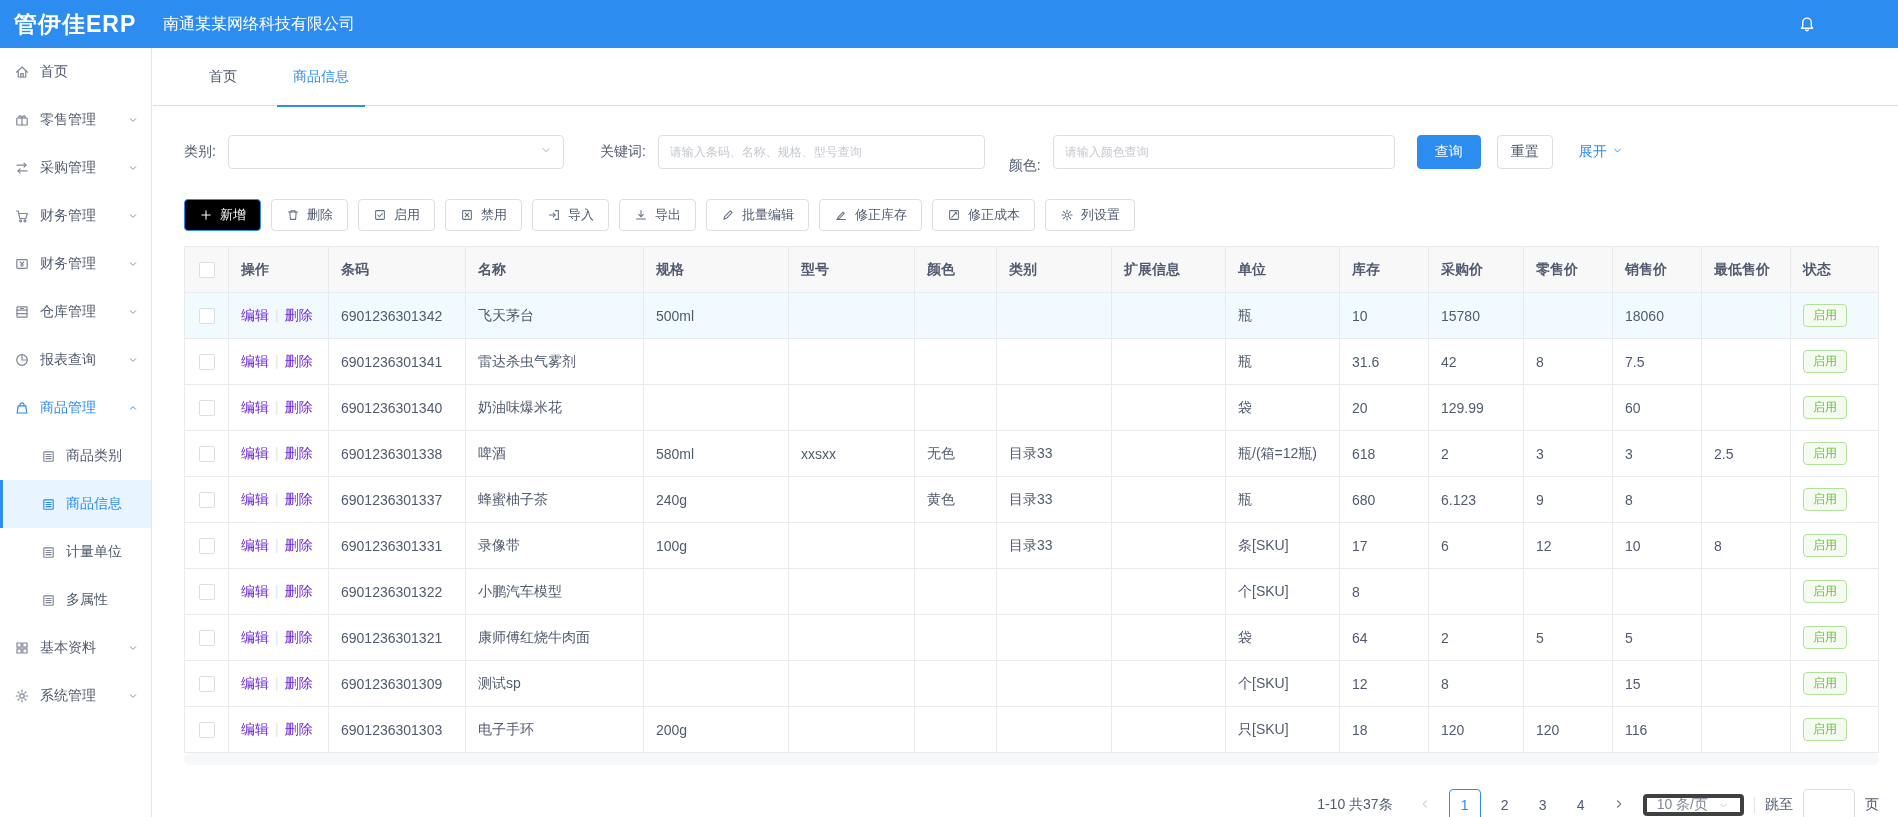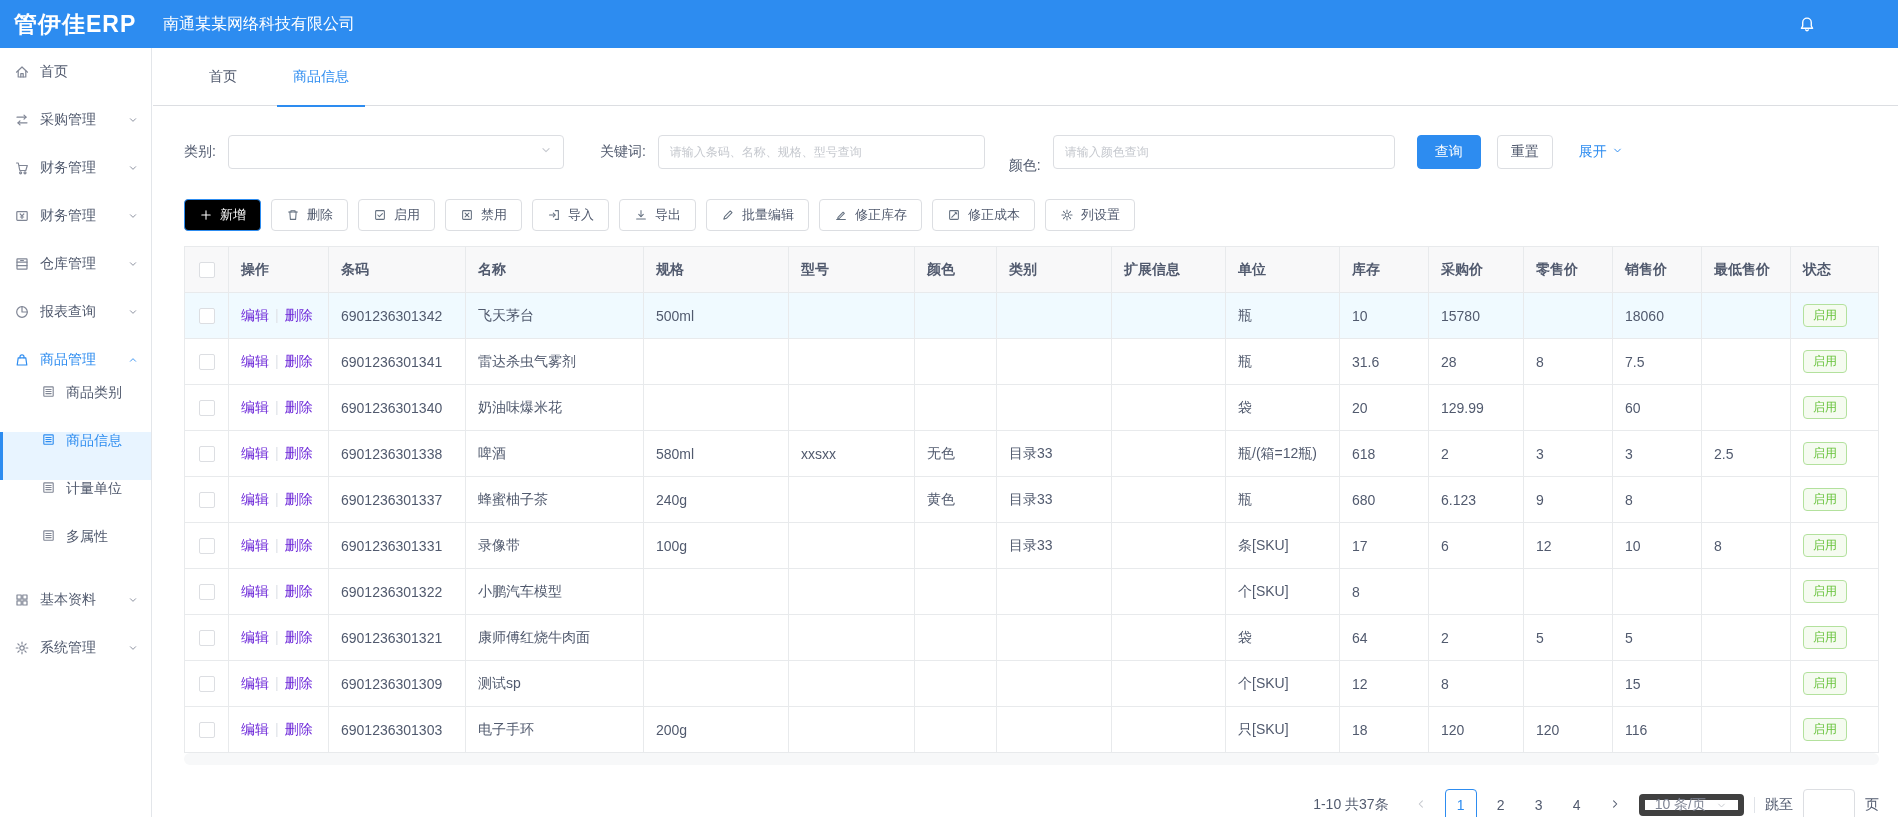--- a/index.html
+++ b/index.html
@@ -17,21 +17,21 @@
 
   
   .sidebar { position:absolute; top:48px; left:0; width:152px; bottom:0; background:#fff;
     border-right:1px solid #e3e6ea; }
   .side-item { height:48px; display:flex; align-items:center; padding:0 12px 0 14px; gap:10px;
     cursor:pointer; color:#515a6e; }
   .side-item .ic { color:#808695; display:inline-flex; }
   .side-item .lbl { flex:1; white-space:nowrap; }
   .side-item .chev { color:#808695; display:inline-flex; }
   .side-item.active-parent, .side-item.active-parent .ic, .side-item.active-parent .chev { color:#2d8cf0; }
-  .side-sub { height:48px; display:flex; align-items:flex-start; gap:10px; padding-left:38px;
+  .side-sub { height:48px; display:flex; align-items:center; gap:10px; padding-left:38px;
     cursor:pointer; color:#515a6e; border-left:3px solid transparent; }
   .side-sub .ic { color:#808695; display:inline-flex; }
   .side-sub.active { background:#e8f4ff; color:#2d8cf0; border-left-color:#2d8cf0; }
   .side-sub.active .ic { color:#2d8cf0; }
 
   
   .main { position:absolute; top:48px; left:153px; right:0; bottom:0; background:#fff; }
   .tabbar { height:58px; border-bottom:1px solid #dcdee2; display:flex; align-items:center; }
   .tab { height:58px; display:flex; align-items:center; padding:0 16px; margin-left:24px;
     cursor:pointer; position:relative; white-space:nowrap; }
@@ -85,21 +85,21 @@
 
   
   .pager { display:flex; align-items:center; justify-content:flex-end; gap:10px; margin-top:24px;
     color:#515a6e; }
   .pg-summary { margin-right:8px; white-space:nowrap; }
   .pg-arrow { width:28px; height:32px; display:flex; align-items:center; justify-content:center; cursor:pointer; }
   .pg-arrow.dis { color:#c5c8ce; }
   .pg-num { min-width:28px; height:32px; display:flex; align-items:center; justify-content:center;
     border-radius:4px; cursor:pointer; padding:0 4px; }
   .pg-num.current { border:1px solid #2d8cf0; color:#2d8cf0; min-width:32px; }
-  .pg-size { height:22px; border:6px solid #404040; border-radius:4px; display:flex; align-items:center;
+  .pg-size { height:22px; border:4px solid #404040; border-radius:4px; display:flex; align-items:center;
     gap:9px; padding:0 10px; color:#808695; cursor:pointer; white-space:nowrap; }
   .pg-size .ic { color:#c5c8ce; display:inline-flex; }
   .pg-div { width:1px; height:16px; background:#e0e3e8; }
   .pg-jump { white-space:nowrap; }
   .jump-input { width:52px; height:32px; border:1px solid #dcdee2; border-radius:4px; outline:none;
     font-family:inherit; font-size:14px; padding:0 6px; }
 </style>
 </head>
 <body>
 
@@ -150,20 +150,35 @@
 <div class="sidebar" id="sidebar">
     <div class="side-item">
       <span class="ic">
         <svg width="16" height="16" viewBox="0 0 16 16" fill="none" stroke="currentColor" stroke-width="1.2" stroke-linecap="round" stroke-linejoin="round">
           <path d="M2.5 8.2 L8 3 L13.5 8.2"></path>
           <path d="M4.2 7.2 V13 H11.8 V7.2"></path>
           <path d="M6.8 13 V9.6 H9.2 V13"></path>
         </svg>
       </span>
       <span class="lbl">首页</span>
+    </div>
+    <div class="side-item">
+      <span class="ic">
+        <svg width="16" height="16" viewBox="0 0 16 16" fill="none" stroke="currentColor" stroke-width="1.2" stroke-linecap="round" stroke-linejoin="round">
+          <rect x="2.8" y="6" width="10.4" height="7" rx="0.5"></rect>
+          <path d="M8 6 V13"></path>
+          <path d="M5.2 5.8 C3.8 4.2 6.4 2.4 8 5.8 C9.6 2.4 12.2 4.2 10.8 5.8"></path>
+        </svg>
+      </span>
+      <span class="lbl">零售管理</span>
+      <span class="chev">
+        <svg width="12" height="12" viewBox="0 0 16 16" fill="none" stroke="currentColor" stroke-width="1.2" stroke-linecap="round" stroke-linejoin="round">
+          <path d="M4.5 6.3 L8 9.8 L11.5 6.3"></path>
+        </svg>
+      </span>
     </div>
     <div class="side-item">
       <span class="ic">
         <svg width="16" height="16" viewBox="0 0 16 16" fill="none" stroke="currentColor" stroke-width="1.2" stroke-linecap="round" stroke-linejoin="round">
           <path d="M3 5.2 H12"></path>
           <path d="M10 3.2 L12 5.2 L10 7.2"></path>
           <path d="M13 10.8 H4"></path>
           <path d="M6 8.8 L4 10.8 L6 12.8"></path>
         </svg>
       </span>
@@ -508,21 +523,21 @@
               <td><a class="lnk">编辑</a><span class="sep">|</span><a class="lnk">删除</a></td>
               <td>6901236301341</td>
               <td>雷达杀虫气雾剂</td>
               <td></td>
               <td></td>
               <td></td>
               <td></td>
               <td></td>
               <td>瓶</td>
               <td>31.6</td>
-              <td>28</td>
+              <td>42</td>
               <td>8</td>
               <td>7.5</td>
               <td></td>
               <td><span class="badge">启用</span></td>
             </tr>
             <tr>
               <td class="ck"><span class="checkbox"></span></td>
               <td><a class="lnk">编辑</a><span class="sep">|</span><a class="lnk">删除</a></td>
               <td>6901236301340</td>
               <td>奶油味爆米花</td>

